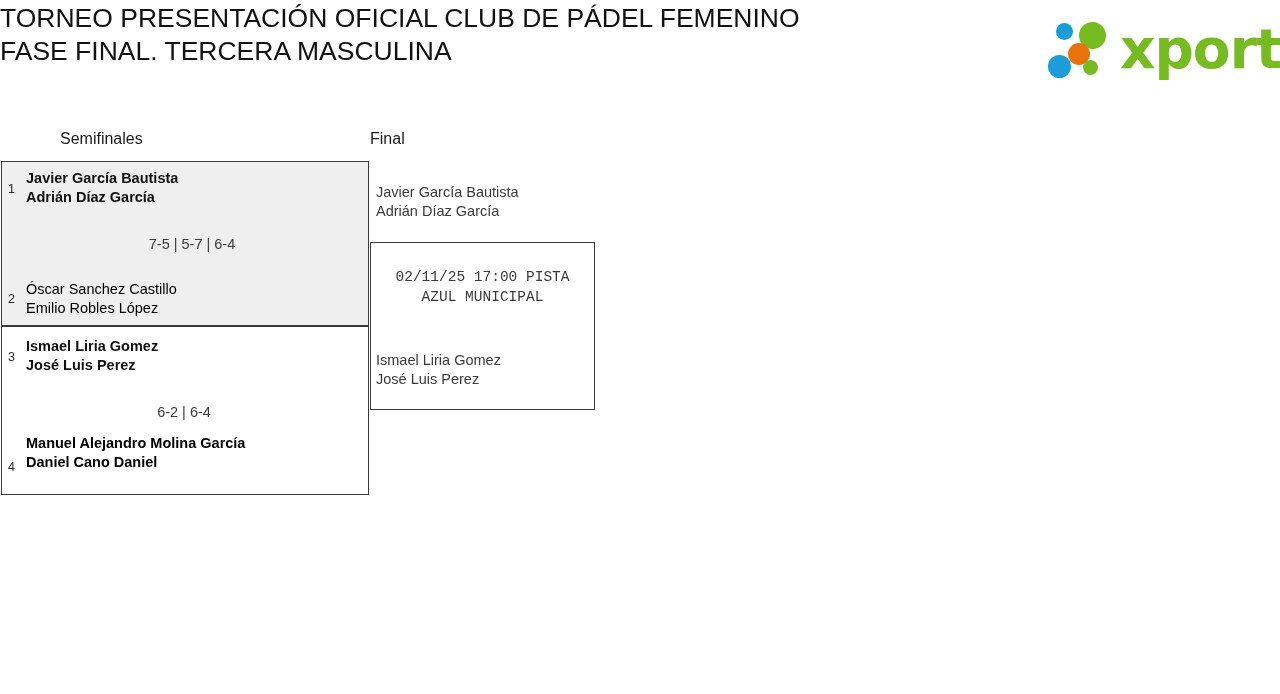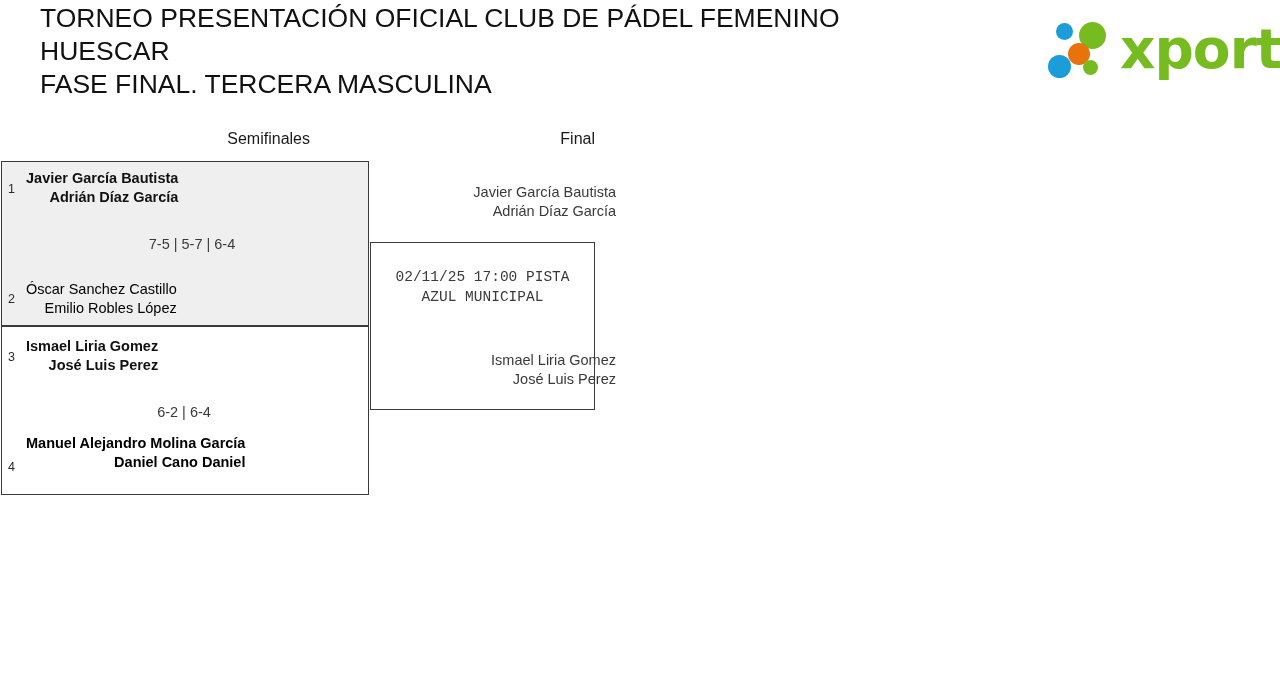--- a/index.html
+++ b/index.html
@@ -12,36 +12,36 @@
     position:relative;
   }
 
   
   #header{position:absolute;left:0;top:0;width:1280px;height:110px;}
   #title-block{
     position:absolute;left:0;top:2px;width:900px;
     font-size:26.5px;line-height:33px;font-weight:400;
     color:#111111;letter-spacing:0px;
   }
-  .title-line{display:block;white-space:pre-wrap;padding-left:40px;}
+  .title-line{display:block;white-space:pre-wrap;}
 
   
   #logo{position:absolute;left:1048px;top:18px;width:228px;height:66px;}
   #logo-dots{position:absolute;left:0;top:4px;width:70px;height:58px;}
   .dot{position:absolute;border-radius:50%;}
   #logo-word{
     position:absolute;left:72px;top:-2px;
     font-size:55px;line-height:66px;font-weight:700;
     color:#76bc21;letter-spacing:-1px;
     font-family:"DejaVu Sans", sans-serif;
   }
 
   
   .round-header{
-    position:absolute;text-align:right;
+    position:absolute;text-align:left;
     font-size:16px;line-height:20px;font-weight:400;color:#1a1a1a;
   }
   #round-header-0{left:60px;top:129px;width:250px;}
   #round-header-1{left:370px;top:129px;width:225px;}
 
   
   #bracket{position:absolute;left:0;top:0;width:640px;height:520px;}
 
   .sf-box{
     position:absolute;left:1px;width:368px;
@@ -55,21 +55,21 @@
   .seed{
     position:absolute;left:8px;
     font-size:12.5px;line-height:14px;color:#2a2a2a;
   }
   .names{
     position:absolute;left:26px;
     font-size:14.5px;line-height:19px;color:#000000;
     white-space:nowrap;
   }
   .names.winner{color:#111111;font-weight:700;}
-  .name-line{display:block;text-align:right;}
+  .name-line{display:block;}
 
   .score{
     position:absolute;left:0;width:368px;text-align:center;
     font-size:14.5px;line-height:18px;color:#3a3a3a;
   }
 
   
   #sf0-team0 .seed{top:182px;}
   #sf0-team0 .names{top:169px;}
   #sf0-team1 .seed{top:292px;}
@@ -99,21 +99,20 @@
   #final-team-0{top:183px;}
   #final-team-1{top:351px;}
 </style>
 </head>
 <body>
 
 <div id="header">
 
   <div id="title-block">
     <span class="title-line">TORNEO PRESENTACIÓN OFICIAL CLUB DE PÁDEL FEMENINO</span>
-    <span class="title-line">HUESCAR</span>
     <span class="title-line">FASE FINAL. TERCERA MASCULINA</span>
   </div>
 
   <div id="logo">
     <div id="logo-dots">
       <span class="dot" style="left:8px;top:1px;width:17px;height:17px;background:#1b9dd9;"></span>
       <span class="dot" style="left:31px;top:0px;width:27px;height:27px;background:#76bc21;"></span>
       <span class="dot" style="left:20px;top:21px;width:22px;height:22px;background:#e8720c;"></span>
       <span class="dot" style="left:0px;top:33px;width:23px;height:23px;background:#1b9dd9;"></span>
       <span class="dot" style="left:35px;top:38px;width:15px;height:15px;background:#76bc21;"></span>

